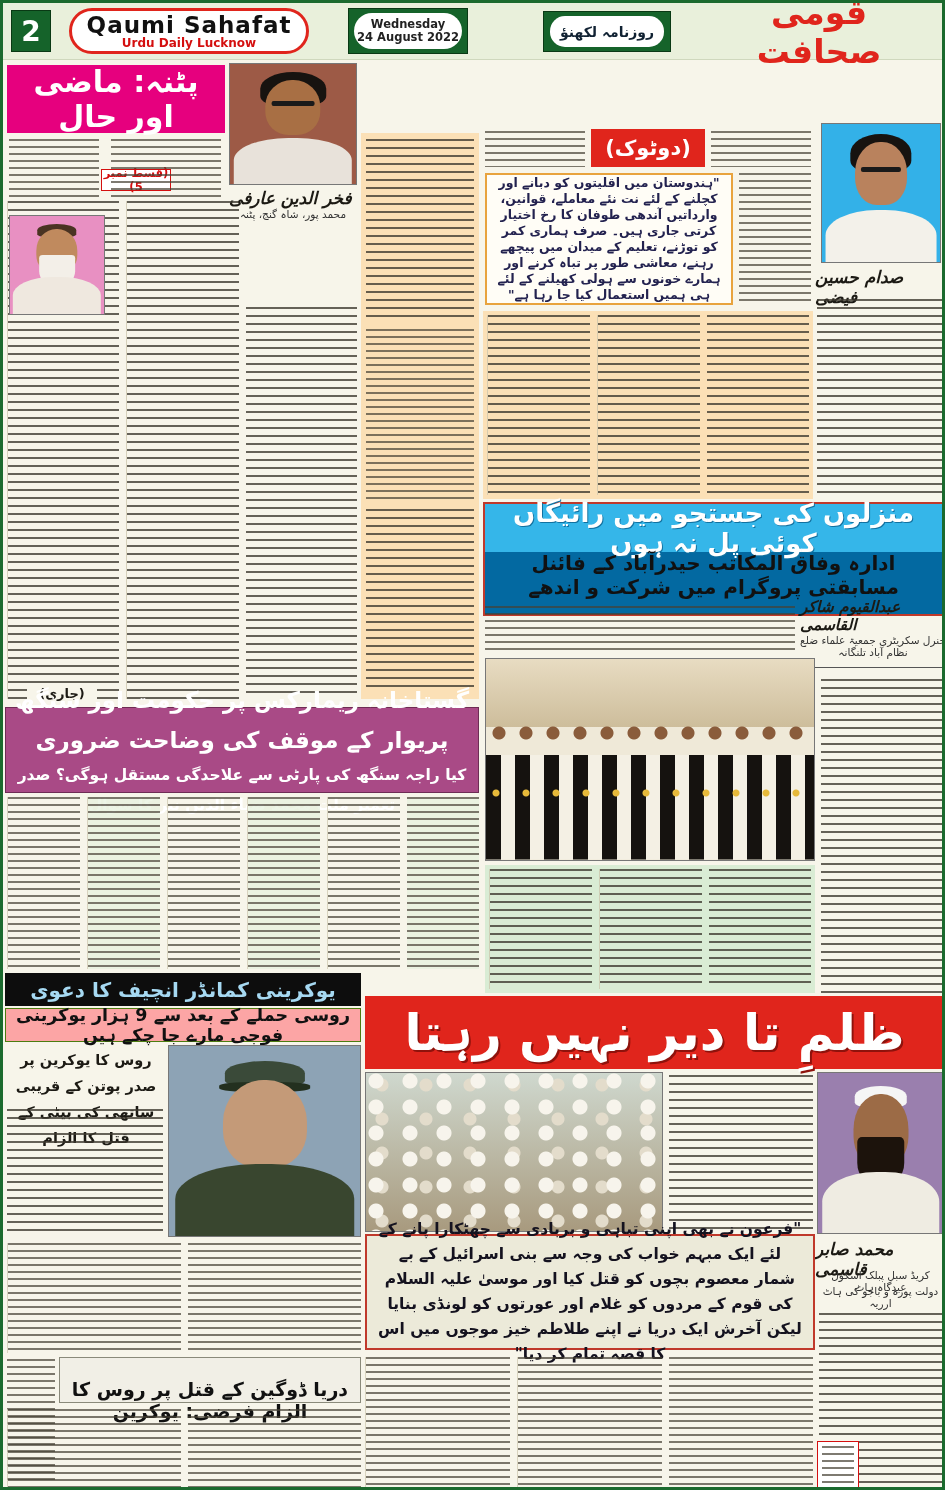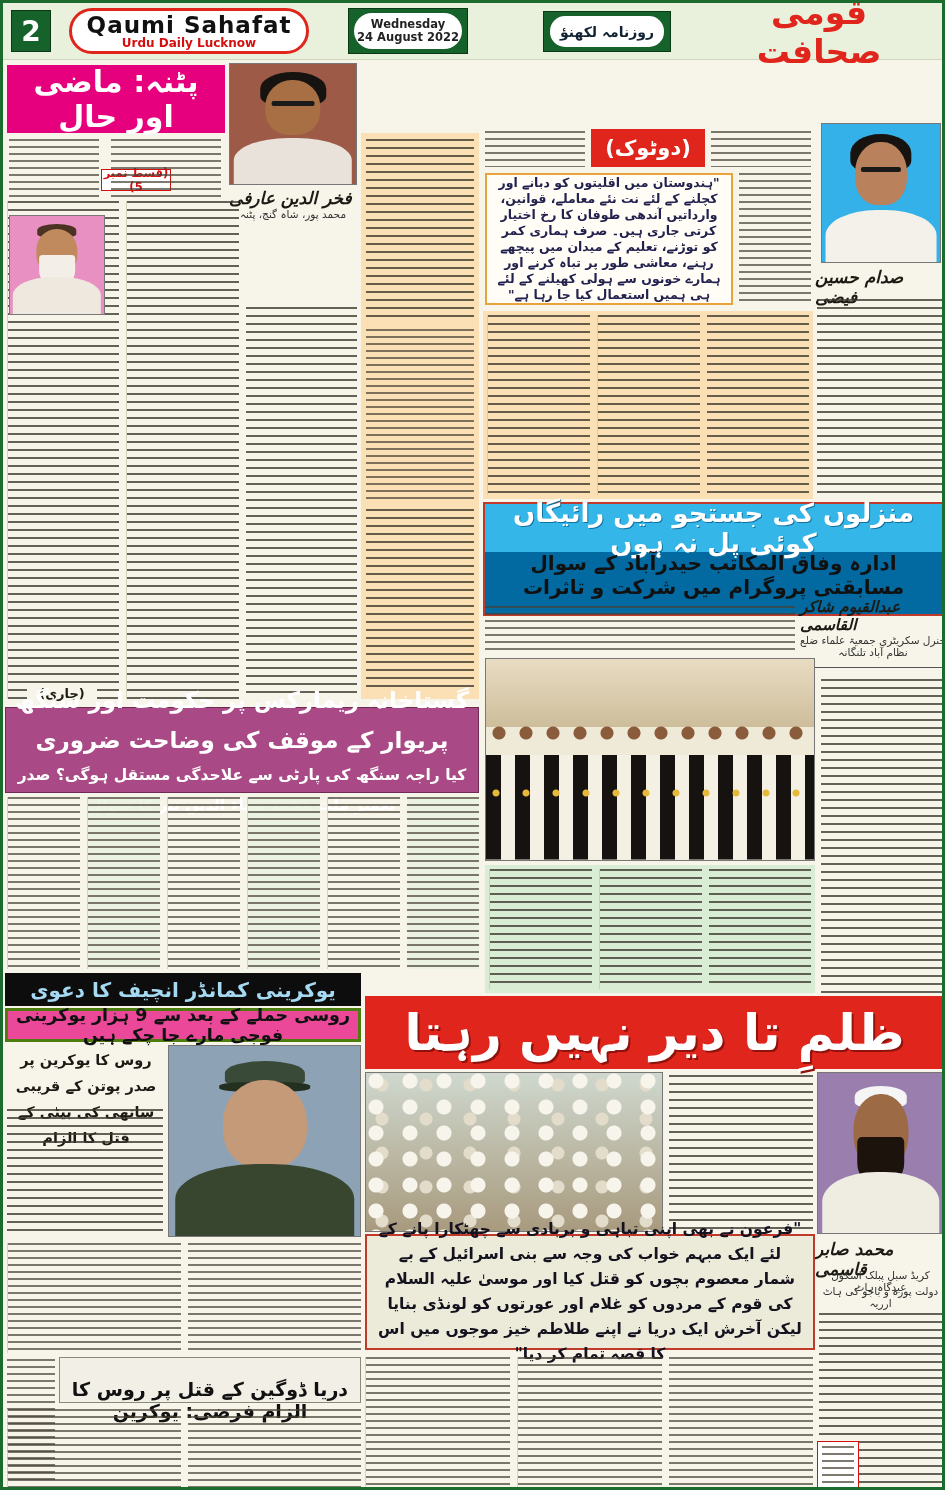--- a/index.html
+++ b/index.html
@@ -52,21 +52,21 @@
   .wifaq-top span { color:#fff; font-weight:bold; font-size:26px; text-shadow:1px 1px 0 #1271a0; }
   .wifaq-bot { width:100%; height:46px; }
   .wifaq-bot span { color:#111; font-weight:bold; font-size:20px; }
 
   .remarksband { left:2px; top:704px; width:474px; height:86px; background:#a94a86; border:1px solid #6e2c55; flex-direction:column; }
   .remarksband .l1 { color:#fff; font-weight:bold; font-size:23px; line-height:40px; }
   .remarksband .l2 { color:#fff; font-weight:bold; font-size:15.5px; line-height:30px; }
 
   .ukr-kicker { left:2px; top:970px; width:356px; height:33px; background:#0d0d0d; }
   .ukr-kicker span { color:#a6d9f2; font-weight:bold; font-size:20px; }
-  .ukr-head { left:2px; top:1005px; width:356px; height:34px; background:#ec4899; border:3px solid #4d7c0f; }
+  .ukr-head { left:2px; top:1005px; width:356px; height:34px; background:#fca5a5; border:1px solid #4d7c0f; }
   .ukr-head span { color:#111; font-weight:bold; font-size:17.5px; }
   .ukr-lead { left:4px; top:1044px; width:158px; height:58px; font-size:14.5px; font-weight:bold; text-align:center; line-height:26px; }
   .substory { left:56px; top:1354px; width:302px; height:46px; background:#f1efe6; border:1px solid #8a8a7a; }
   .substory span { color:#111; font-weight:bold; font-size:19px;margin-top:40px; }
 
   .zulmbox { left:362px; top:993px; width:579px; height:73px; background:#e0251c; }
   .zulmbox span { color:#fff; font-weight:bold; font-size:50px; text-shadow:2px 2px 0 #8f120c; }
   .quotebox { left:362px; top:1231px; width:450px; height:116px; background:#ecead9; border:2px solid #c0392b; padding:6px 10px; }
   .quotebox p { font-size:15.5px; font-weight:bold; color:#14121f; line-height:25px; text-align:center; }
 
@@ -192,21 +192,21 @@
       <i class="torso"></i>
   </div>
   <div class="abs authorname ur" style="left:812px;top:264px;width:129px;">صدام حسین فیضی</div>
   <div class="abs tx" style="left:814px;top:296px;width:125px;height:200px;"></div>
 
   <div class="abs wifaqband">
     <div class="wifaq-top center">
       <span class="ur">منزلوں کی جستجو میں رائیگاں کوئی پل نہ ہوں</span>
     </div>
     <div class="wifaq-bot center">
-      <span class="ur">ادارہ وفاق المکاتب حیدرآباد کے سوال مسابقتی پروگرام میں شرکت و تاثرات</span>
+      <span class="ur">ادارہ وفاق المکاتب حیدرآباد کے فائنل مسابقتی پروگرام میں شرکت و اندھے</span>
     </div>
   </div>
   <div class="abs" style="left:797px;top:595px;width:146px;height:70px;border-bottom:1px solid #555;">
     <div class="authorname ur" style="font-size:15.5px;">عبدالقیوم شاکر القاسمی</div>
     <div class="authorsub ur">جنرل سکریٹری جمعیۃ علماء ضلع نظام آباد تلنگانہ</div>
   </div>
   <div class="abs tx f" style="left:482px;top:603px;width:310px;height:48px;"></div>
   <div class="abs groupphoto" style="left:482px;top:655px;width:330px;height:203px;"></div>
   <div class="abs cols tint-green" style="left:482px;top:862px;width:330px;height:128px;padding:4px;">
     <div class="c tx"></div>

